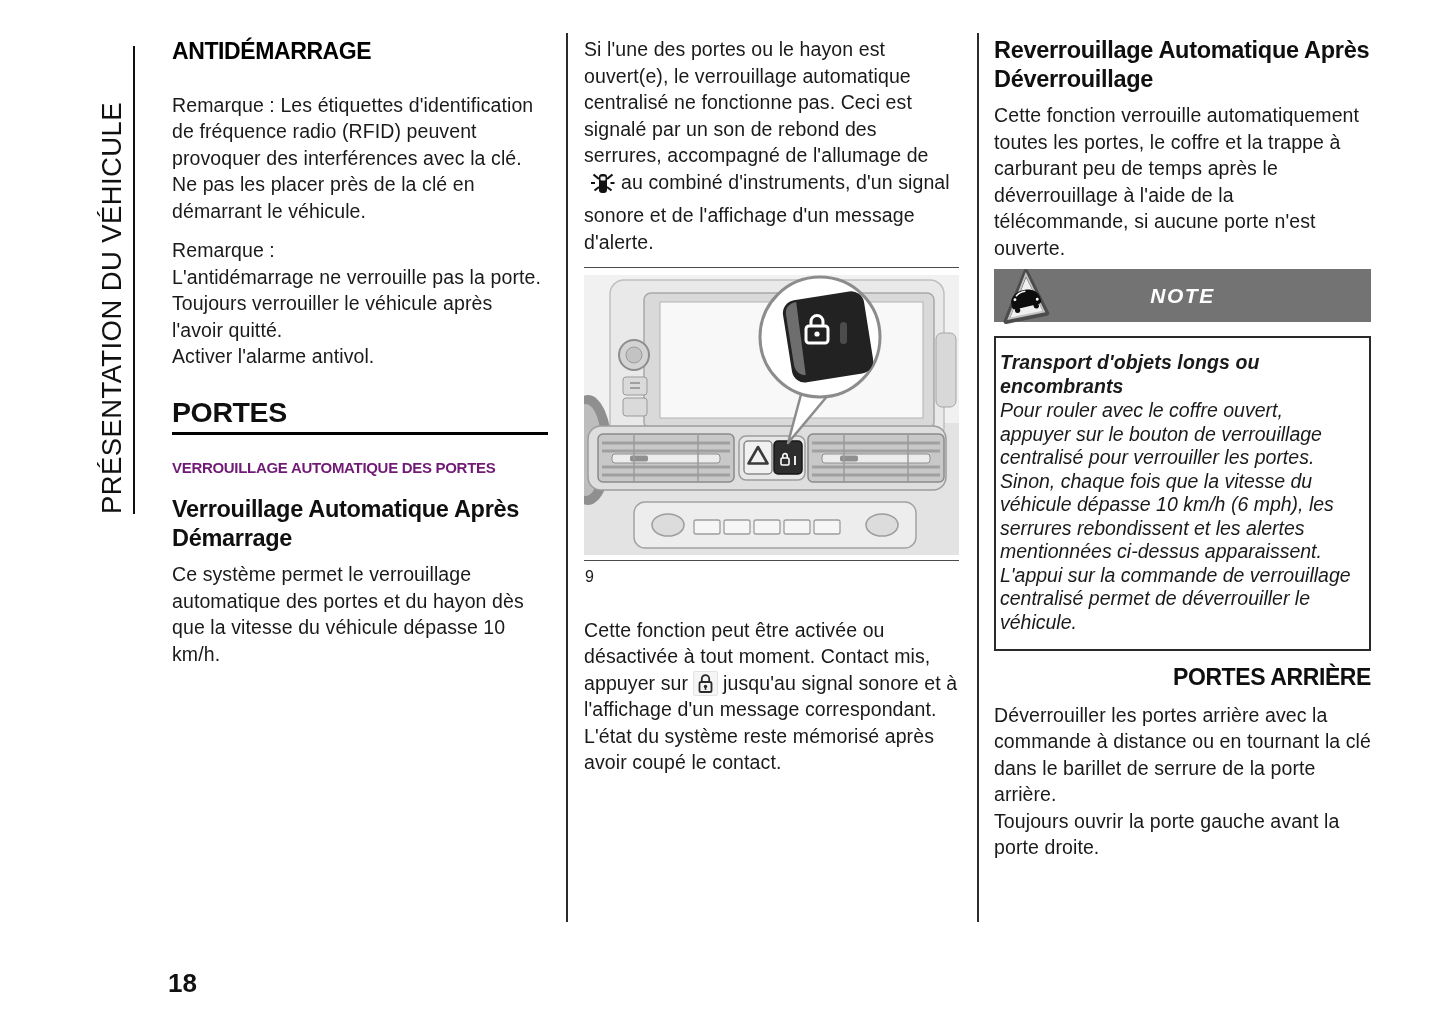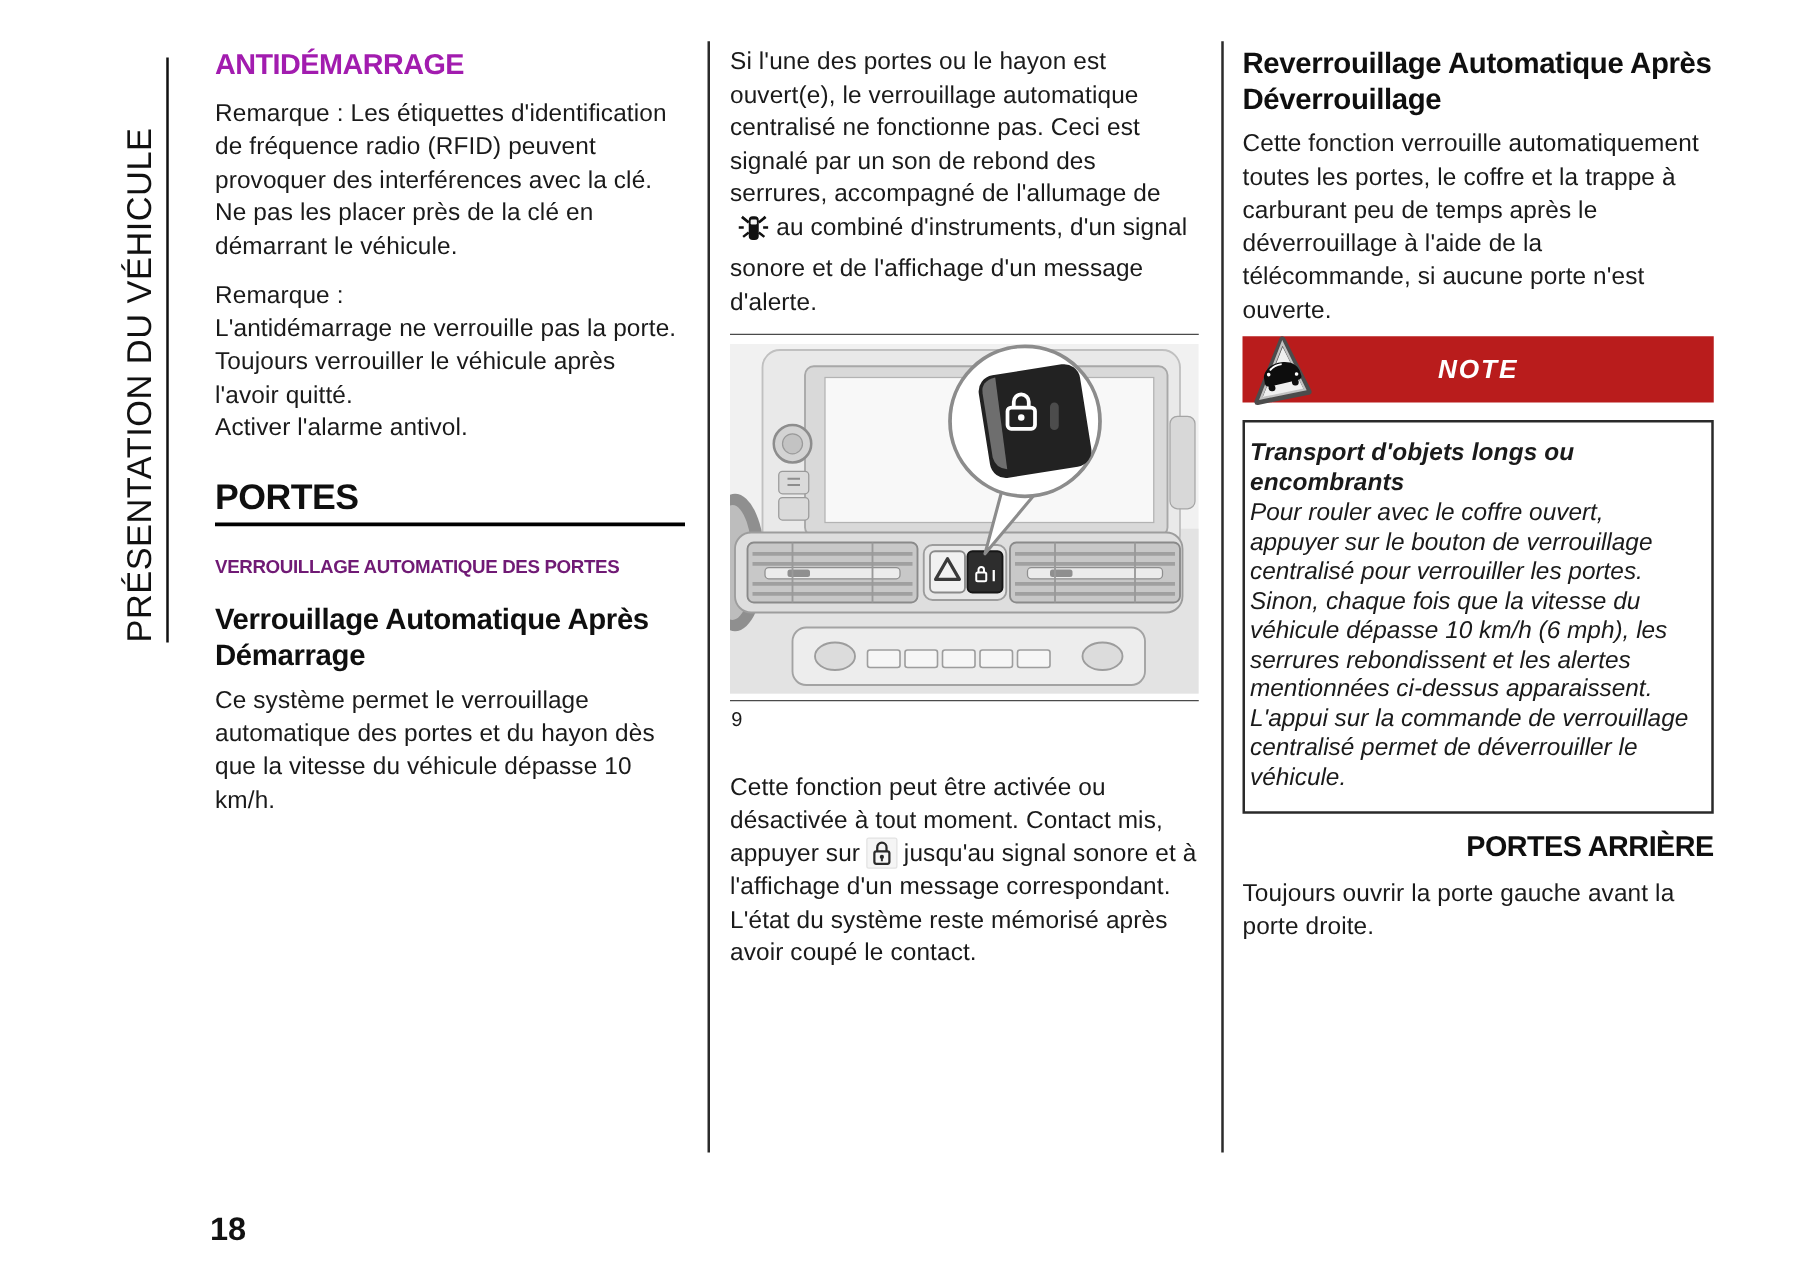--- a/index.html
+++ b/index.html
@@ -23,39 +23,39 @@
   
   .col { position:absolute; top:38px; }
   .col1 { left:172px; width:376px; }
   .col2 { left:584px; width:375px; top:36px; }
   .col3 { left:994px; width:377px; top:36px; }
   .vrule { position:absolute; top:33px; height:889px; width:1.5px; background:#2b2b2b; }
   .vrule1 { left:566px; }
   .vrule2 { left:977px; }
 
   
-  .h-caps   { font-size:23px;  font-weight:900; letter-spacing:-0.4px; color:#a21caf; margin:0 0 13px 0; }
+  .h-caps   { font-size:23px;  font-weight:900; letter-spacing:-0.4px; color:#000000; margin:0 0 27px 0; }
   .h-big    { font-size:28.5px; font-weight:900; letter-spacing:-0.4px; color:#0f0f0f; margin:0; }
   .h-caps-sub { font-size:15px; font-weight:900; line-height:27px; letter-spacing:-0.3px; color:#701a75; margin:0 0 14px 0; }
   .h-title  { font-size:23.5px; font-weight:800; line-height:28.5px; letter-spacing:-0.3px; color:#0f0f0f; margin:0 0 9px 0; }
   .portes-section { margin-top:29px; }
   .section-rule { border:none; border-top:3px solid #000; margin:7px 0 19px 0; }
 
   
   .figure { margin-top:12px; border-top:1.5px solid #4a4a4a; border-bottom:1.5px solid #4a4a4a; padding:7px 0 5px 0; }
   .figure svg { display:block; width:375px; height:280px; }
   .figure-label { font-size:16px; margin:3px 0 0 1px; color:#1a1a1a; }
   .after-figure { margin-top:26px; }
 
   .inline-icon { display:inline-block; vertical-align:-7px; margin:0 5px; }
   .inline-lock-wrap { display:inline-block; background:#f5f5f5; border:1px solid #e2e2e2; border-radius:2px; padding:0 2px; margin:0 5px; vertical-align:-6px; }
   .inline-lock-wrap svg { display:block; }
 
   
-  .note-bar { position:relative; margin-top:8px; height:53px; background:#b91c1c; }
+  .note-bar { position:relative; margin-top:8px; height:53px; background:#737373; }
   .note-bar-label {
     text-align:center; line-height:53px; color:#ffffff; font-weight:800; font-style:italic;
     font-size:21px; letter-spacing:1.5px;
   }
   .note-tri-icon { position:absolute; left:2px; top:-4px; }
   .note-box { margin-top:14px; border:2px solid #2a2a2a; padding:13px 15px 15px 4px; }
   .note-title { font-size:19.5px; font-weight:800; font-style:italic; line-height:23.5px; margin:0 0 1px 0; }
   .note-body { font-size:19.5px; font-style:italic; line-height:23.5px; letter-spacing:0; }
   .note-body div { margin:0; }
   .h-caps2 { font-size:23px; font-weight:900; letter-spacing:-0.4px; color:#0f0f0f; margin:13px 0 11px 0;text-align:right; }
@@ -200,16 +200,17 @@
 
   <div class="note-box">
     <div class="note-title">Transport d'objets longs ou encombrants</div>
     <div class="note-body">
       <div>Pour rouler avec le coffre ouvert, appuyer sur le bouton de verrouillage centralisé pour verrouiller les portes. Sinon, chaque fois que la vitesse du véhicule dépasse 10 km/h (6 mph), les serrures rebondissent et les alertes mentionnées ci-dessus apparaissent.</div>
       <div>L'appui sur la commande de verrouillage centralisé permet de déverrouiller le véhicule.</div>
     </div>
   </div>
 
   <div class="h-caps2">PORTES ARRIÈRE</div>
+  <div class="tight">Déverrouiller les portes arrière avec la commande à distance ou en tournant la clé dans le barillet de serrure de la porte arrière.</div>
   <div class="tight">Toujours ouvrir la porte gauche avant la porte droite.</div>
 </div>
 
 <div class="page-number">18</div>
 
 </body></html>

